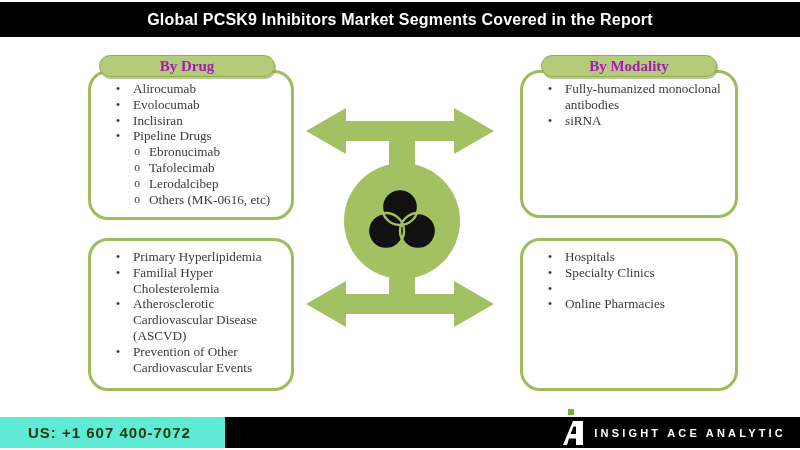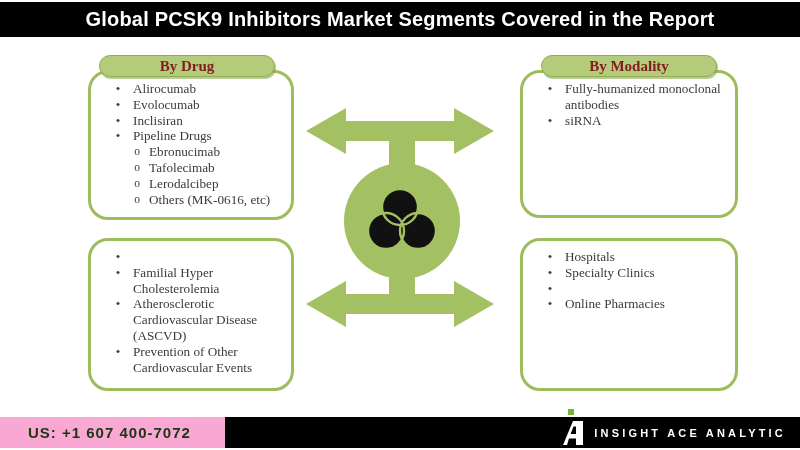--- a/index.html
+++ b/index.html
@@ -7,34 +7,34 @@
   #stage {
     position:relative; width:800px; height:450px; background:#ffffff;
     overflow:hidden; font-family:"Liberation Sans", sans-serif;
   }
   
   .banner {
     position:absolute; left:0; top:2px; width:800px; height:35px;
     background:#000000; display:flex; align-items:center; justify-content:center;
   }
   .banner h1 {
-    color:#ffffff; font-size:20px; font-weight:bold; letter-spacing:.2px;
+    color:#ffffff; font-size:16px; font-weight:bold; letter-spacing:.2px;
     font-family:"Liberation Sans", sans-serif;
   }
   
   .box {
     position:absolute; background:#ffffff; border:3px solid #9dbc5a;
     border-radius:20px; padding:8px 6px 4px 0;
   }
   .tab {
     position:absolute; background:#b3cb7b; border:1px solid #8fae4e;
     box-shadow:1px 2px 0 rgba(132,157,69,.55);
     border-radius:11px; text-align:center; z-index:3;
     font-family:"Liberation Serif", serif; font-weight:bold; font-size:15px;
-    color:#7f1d1d; height:22px; line-height:21px; width:176px;
+    color:#a21caf; height:22px; line-height:21px; width:176px;
   }
   #box-drug       { left:88px;  top:70px;  width:206px; height:150px; }
   #tab-drug       { left:99px;  top:55px; }
   #box-modality   { left:520px; top:70px;  width:218px; height:148px; }
   #tab-modality   { left:541px; top:55px; }
   #box-indication { left:88px;  top:238px; width:206px; height:153px; }
   #tab-indication { left:99px;  top:223px; }
   #box-sales      { left:520px; top:238px; width:218px; height:153px; }
   #tab-sales      { left:541px; top:223px; }
   
@@ -45,21 +45,21 @@
   .lvl1 { padding-left:12px; }
   .lvl1 .bullet { width:30px; font-size:13px; }
   .lvl2 { padding-left:34px; }
   .lvl2 .bullet { width:24px; font-size:11.5px; }
   .li .txt { flex:1 1 auto; }
   
   #center-graphic { position:absolute; left:300px; top:98px; width:200px; height:232px; }
   
   .footer-green {
     position:absolute; left:0; top:417px; width:225px; height:31px;
-    background:#f9a8d4; display:flex; align-items:center;
+    background:#5eead4; display:flex; align-items:center;
   }
   .footer-green .phone {
     padding-left:28px; font-size:15px; font-weight:bold;
     color:#1c3512; letter-spacing:1px;
   }
   .footer-black {
     position:absolute; left:225px; top:417px; width:575px; height:31px;
     background:#000000; display:flex; align-items:center; justify-content:flex-end;
     padding-right:14px;
   }
@@ -125,20 +125,21 @@
         <div class="li lvl1">
           <span class="bullet">•</span>
           <span class="txt">siRNA</span>
         </div>
       </div>
   </section>
   <section class="box" id="box-indication">
     <div>
         <div class="li lvl1">
           <span class="bullet">•</span>
+          <span class="txt">Primary Hyperlipidemia</span>
         </div>
         <div class="li lvl1">
           <span class="bullet">•</span>
           <span class="txt">Familial Hyper Cholesterolemia</span>
         </div>
         <div class="li lvl1">
           <span class="bullet">•</span>
           <span class="txt">Atherosclerotic Cardiovascular Disease (ASCVD)</span>
         </div>
         <div class="li lvl1">

